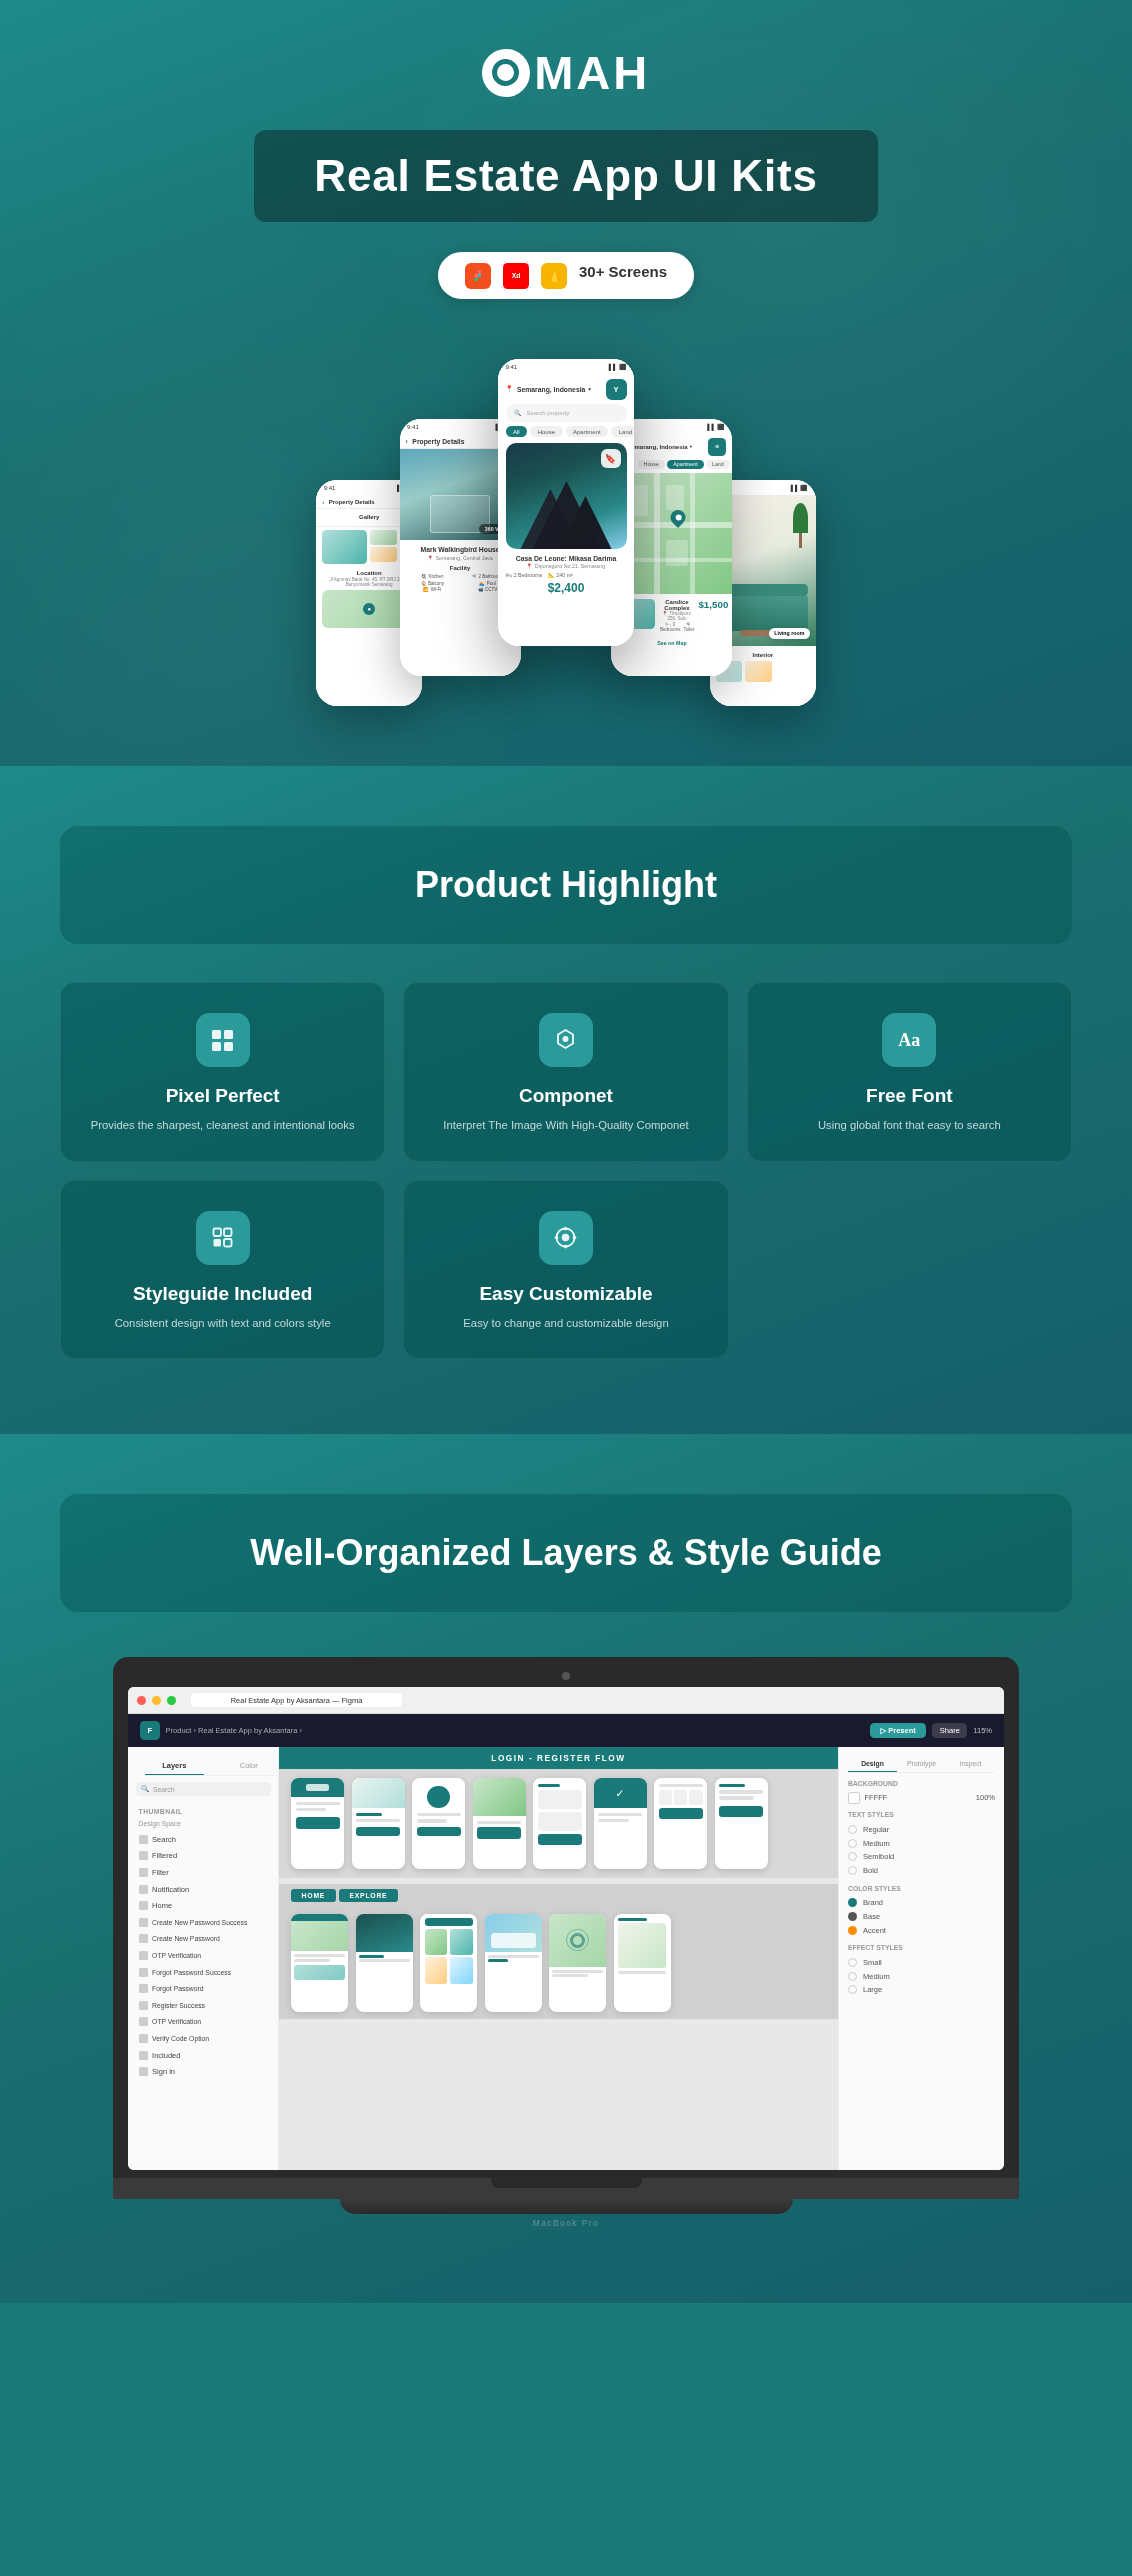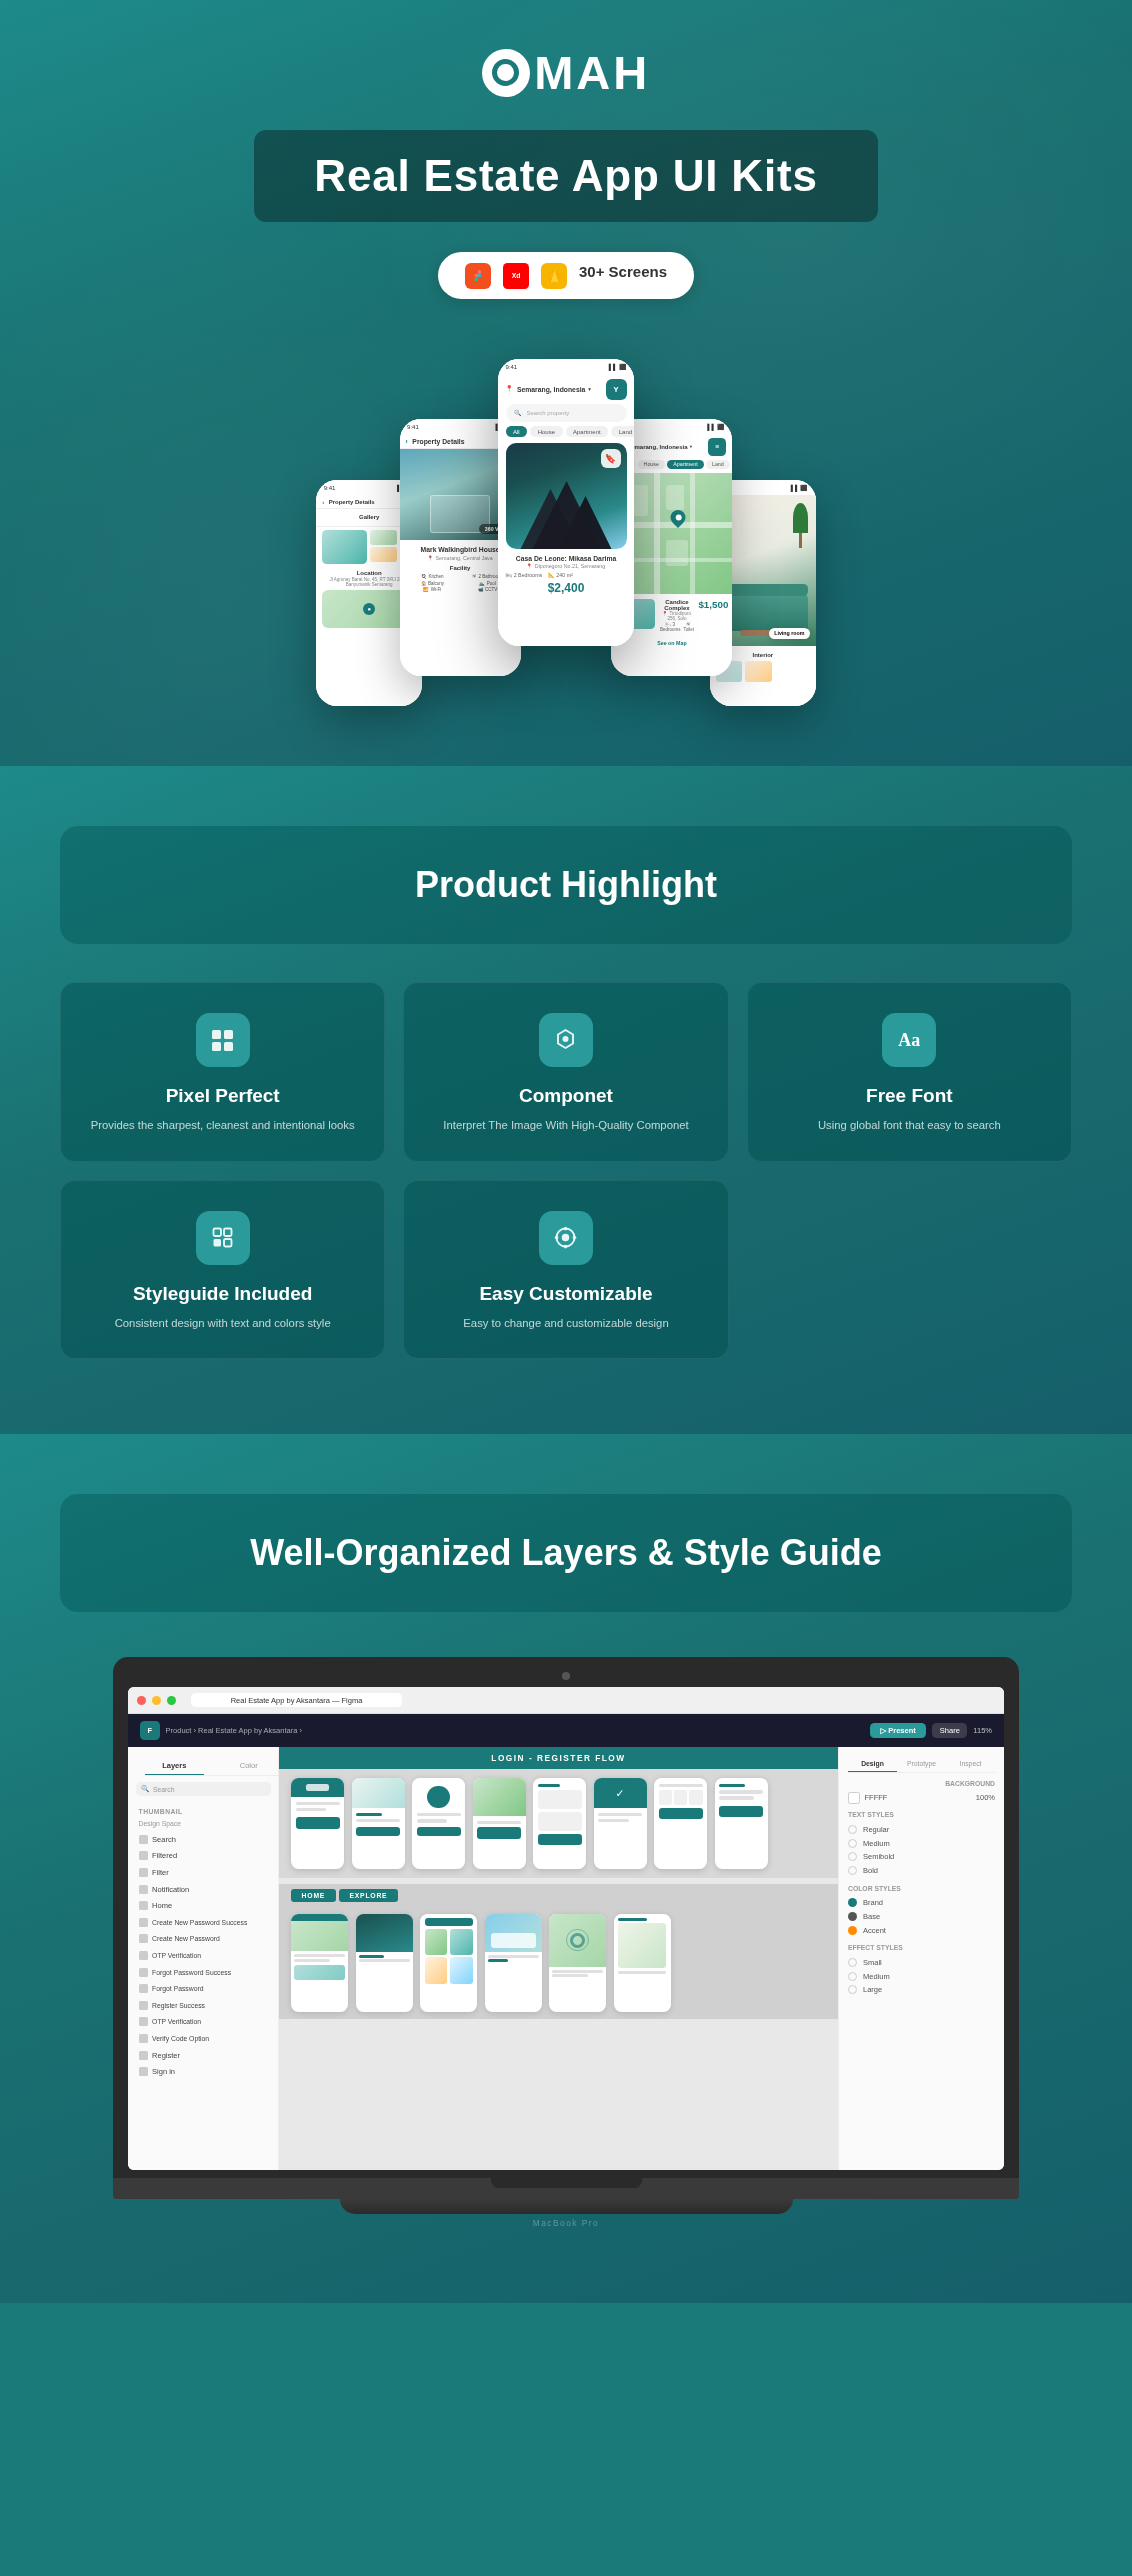--- a/index.html
+++ b/index.html
@@ -880,21 +880,21 @@
               <div class="sidebar-item-row">
                 <div class="sidebar-icon"></div>
                   <span style="font-size:6.8px;">OTP Verification</span>
               </div>
               <div class="sidebar-item-row">
                 <div class="sidebar-icon"></div>
                   <span style="font-size:6.8px;">Verify Code Option</span>
               </div>
               <div class="sidebar-item-row">
                 <div class="sidebar-icon"></div>
-                  <span>Register</span>
+                  <span>Included</span>
               </div>
               <div class="sidebar-item-row">
                 <div class="sidebar-icon"></div>
                   <span>Sign in</span>
               </div>
             </div>
 
             <div class="laptop-canvas">
 
               <div>
@@ -1039,21 +1039,21 @@
             </div>
 
             <div class="laptop-right-panel">
 
               <div style="display:flex;gap:0;border-bottom:0.8px solid #eee;margin-bottom:7.5px;">
                 <div style="flex:1;text-align:center;padding:3.8px;font-size:6.8px;font-weight:700;color:#333;border-bottom:1.5px solid #1a7a7a;">Design</div>
                 <div style="flex:1;text-align:center;padding:3.8px;font-size:6.8px;color:#999;">Prototype</div>
                 <div style="flex:1;text-align:center;padding:3.8px;font-size:6.8px;color:#999;">Inspect</div>
               </div>
 
-              <div style="text-align:right;">
+              <div style="">
                 <div class="design-section-title" style="margin-top:0;">Background</div>
                 <div style="display:flex;align-items:center;gap:4.5px;">
                   <div style="width:12px;height:12px;background:white;border:0.8px solid #ccc;border-radius:2.3px;"></div>
                   <span style="font-size:7.5px;color:#555;">FFFFF</span>
                   <span style="font-size:7.5px;color:#555;margin-left:auto;">100%</span>
                 </div>
               </div>
 
               <div>
                 <div class="design-section-title">Text Styles</div>

